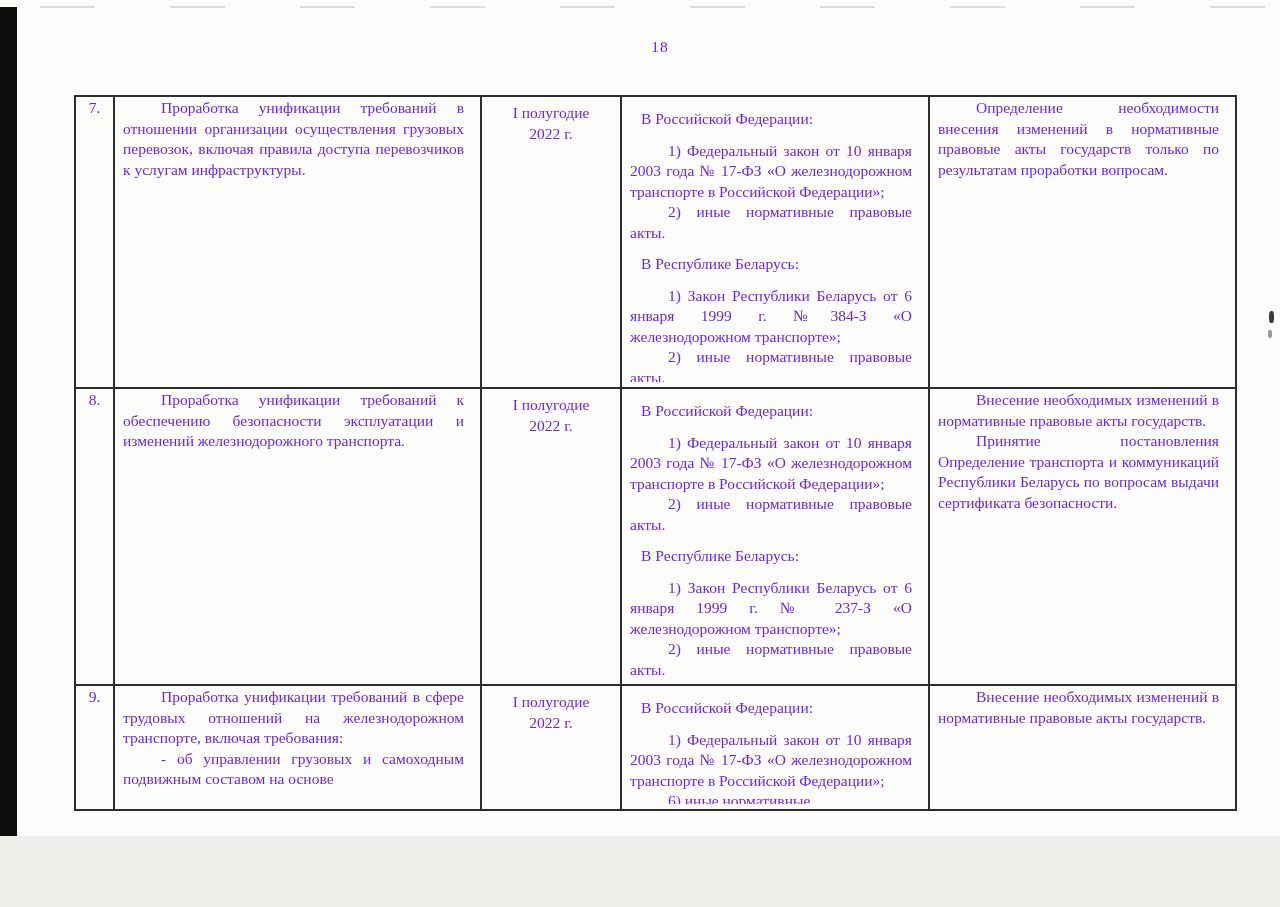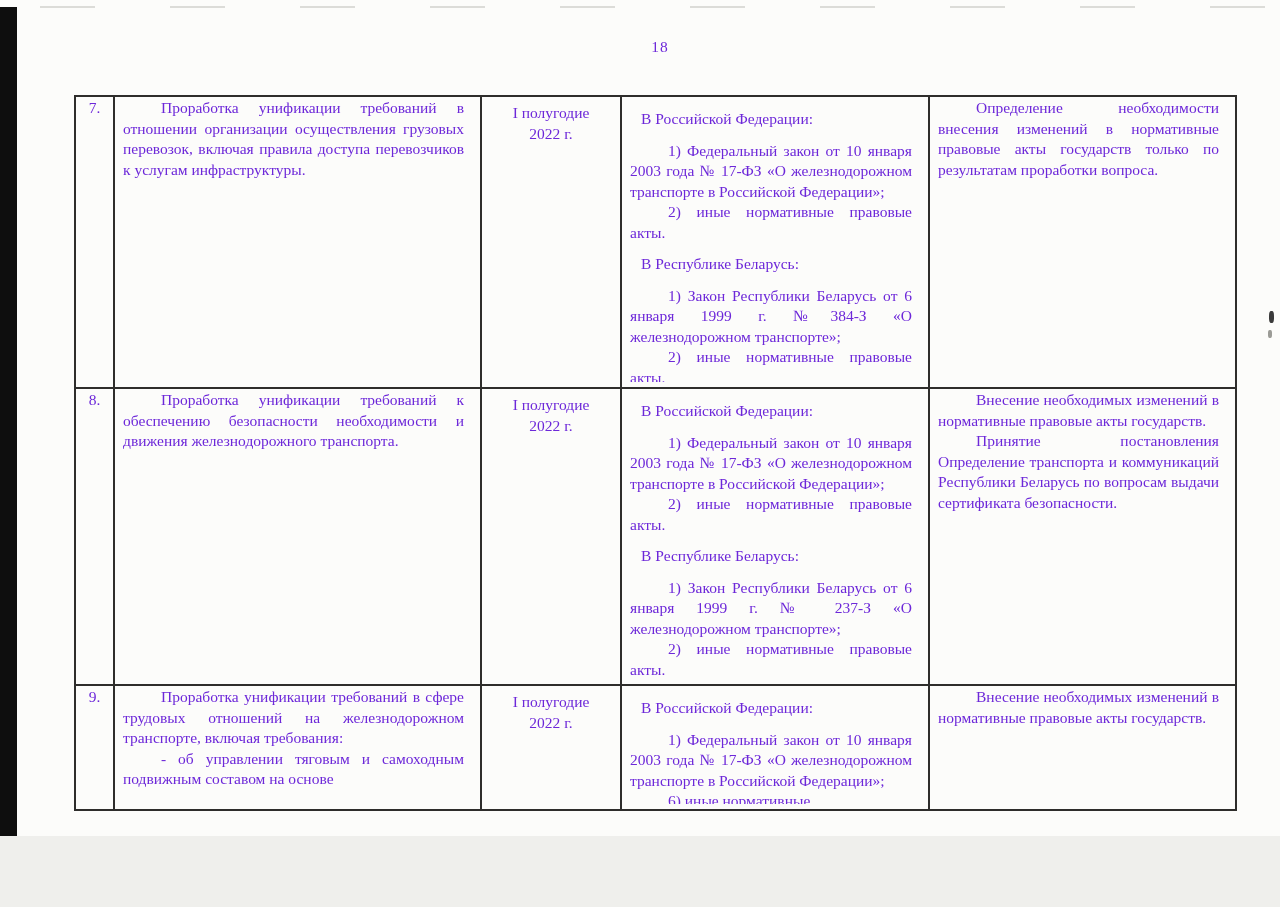--- a/index.html
+++ b/index.html
@@ -117,32 +117,32 @@
           <p class="hdr">В Российской Федерации:</p>
           <p class="para">1) Федеральный закон от 10 января 2003 года № 17-ФЗ «О железнодорожном транспорте в Российской Федерации»;</p>
           <p class="para">2) иные нормативные правовые акты.</p>
           <p class="hdr">В Республике Беларусь:</p>
           <p class="para">1) Закон Республики Беларусь от 6 января 1999 г. №384-З «О железнодорожном транспорте»;</p>
           <p class="para">2) иные нормативные правовые акты.</p>
         </div>
       </td>
       <td>
         <div class="clip pad">
-          <p class="para">Определение необходимости внесения изменений в нормативные правовые акты государств только по результатам проработки вопроса.</p>
+          <p class="para">Определение необходимости внесения изменений в нормативные правовые акты государств только по результатам проработки вопросам.</p>
         </div>
       </td>
     </tr>
 
     <tr class="r8" style="height:295px">
       <td class="c-num">
         <div class="clip">8.</div>
       </td>
       <td>
         <div class="clip pad">
-          <p class="para">Проработка унификации требований к обеспечению безопасности необходимости и движения железнодорожного транспорта.</p>
+          <p class="para">Проработка унификации требований к обеспечению безопасности эксплуатации и изменений железнодорожного транспорта.</p>
         </div>
       </td>
       <td>
         <div class="clip time-cell">
           <div>I полугодие</div>
           <div>2022 г.</div>
         </div>
       </td>
       <td>
         <div class="clip pad">
@@ -162,21 +162,21 @@
       </td>
     </tr>
 
     <tr class="r9" style="height:123px">
       <td class="c-num">
         <div class="clip">9.</div>
       </td>
       <td>
         <div class="clip pad">
           <p class="para">Проработка унификации требований в сфере трудовых отношений на железнодорожном транспорте, включая требования:</p>
-          <p class="para">- об управлении тяговым и самоходным подвижным составом на основе</p>
+          <p class="para">- об управлении грузовых и самоходным подвижным составом на основе</p>
         </div>
       </td>
       <td>
         <div class="clip time-cell">
           <div>I полугодие</div>
           <div>2022 г.</div>
         </div>
       </td>
       <td>
         <div class="clip pad">

